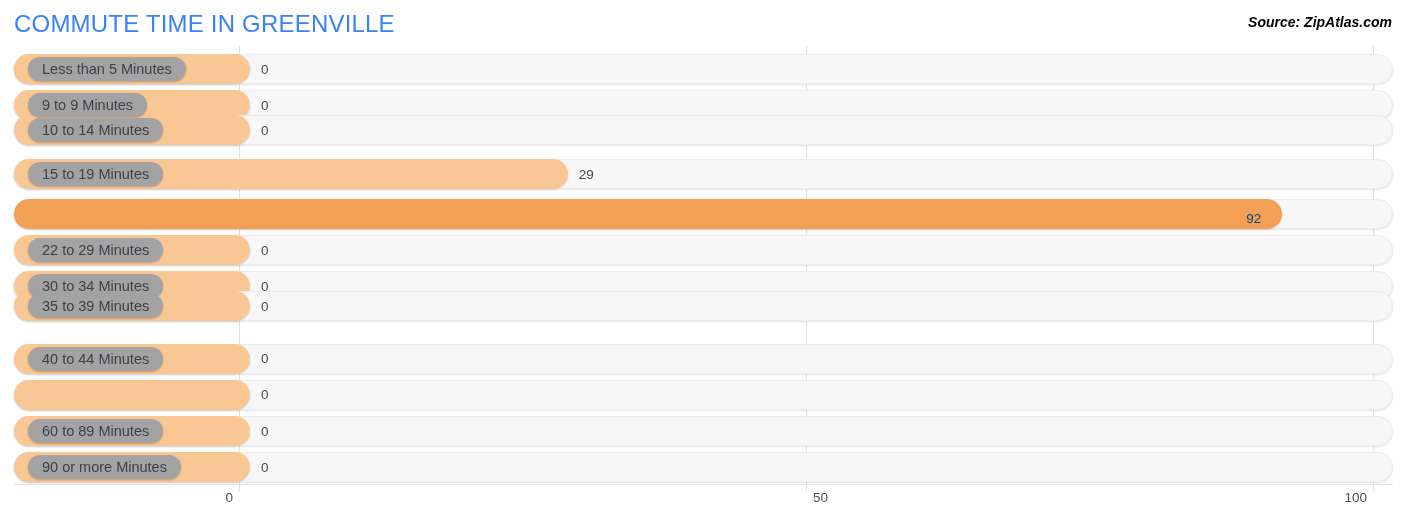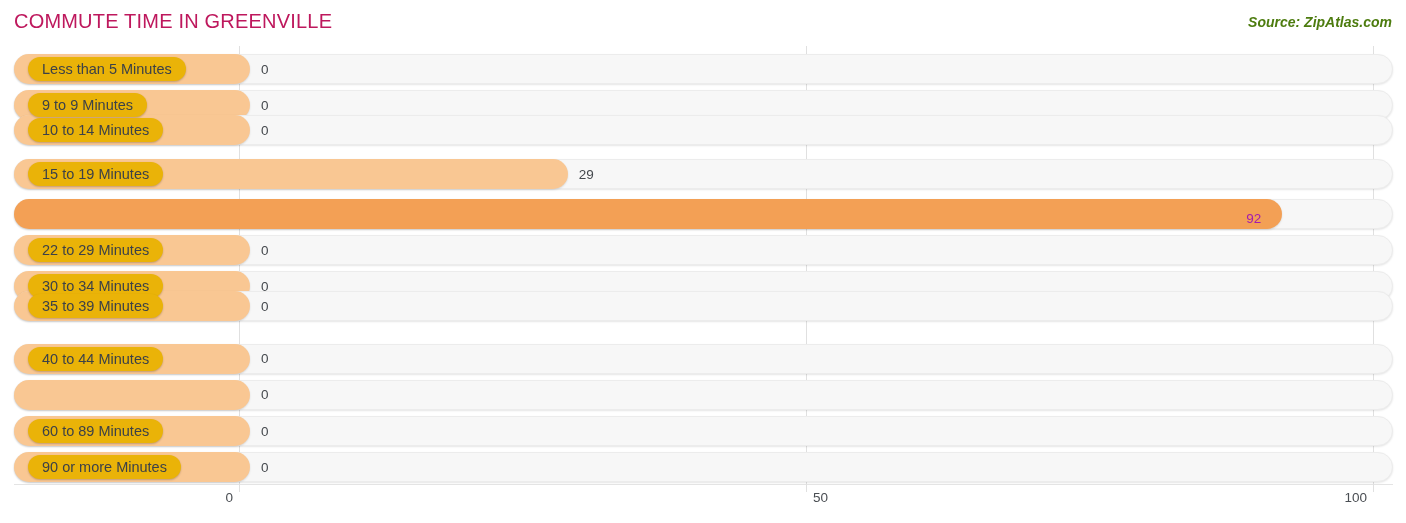--- a/index.html
+++ b/index.html
@@ -21,34 +21,34 @@
   #header {
     position: absolute;
     left: 0; top: 0;
     width: 1406px;
     height: 46px;
   }
   #chart-title {
     position: absolute;
     left: 14px;
     top: 10px;
-    font-size: 20px;
+    font-size: 24px;
     font-weight: 400;
     letter-spacing: 0.2px;
-    color: #be185d;
+    color: #3b82f6;
     white-space: nowrap;
   }
   #source-label {
     position: absolute;
     right: 14px;
     top: 14px;
     font-size: 14px;
     font-style: italic;
     font-weight: 700;
-    color: #4d7c0f;
+    color: #000000;
     white-space: nowrap;
   }
 
   
   #plot {
     position: absolute;
     left: 0;
     top: 46px;
     width: 1406px;
     height: 438px;
@@ -99,21 +99,21 @@
 
   
   .label-pill {
     position: absolute;
     left: 14px;
     top: 3px;
     height: 24px;
     padding: 0 14px;
     display: flex;
     align-items: center;
-    background: #eab308;
+    background: #a3a3a3;
     border-radius: 12px;
     box-shadow: 0 1px 2px rgba(0,0,0,0.22);
     font-size: 14.5px;
     color: #3c4148;
     white-space: nowrap;
     z-index: 3;
   }
 
   
   .value-out {
@@ -128,21 +128,21 @@
     z-index: 2;
   }
   
   .value-in {
     position: absolute;
     top: 0;
     height: 40px;
     display: flex;
     align-items: center;
     font-size: 13.5px;
-    color: #a21caf;
+    color: #0c4a6e;
     white-space: nowrap;
     z-index: 4;
   }
 
   
   #axis {
     position: absolute;
     left: 0;
     top: 484px;
     width: 1406px;

